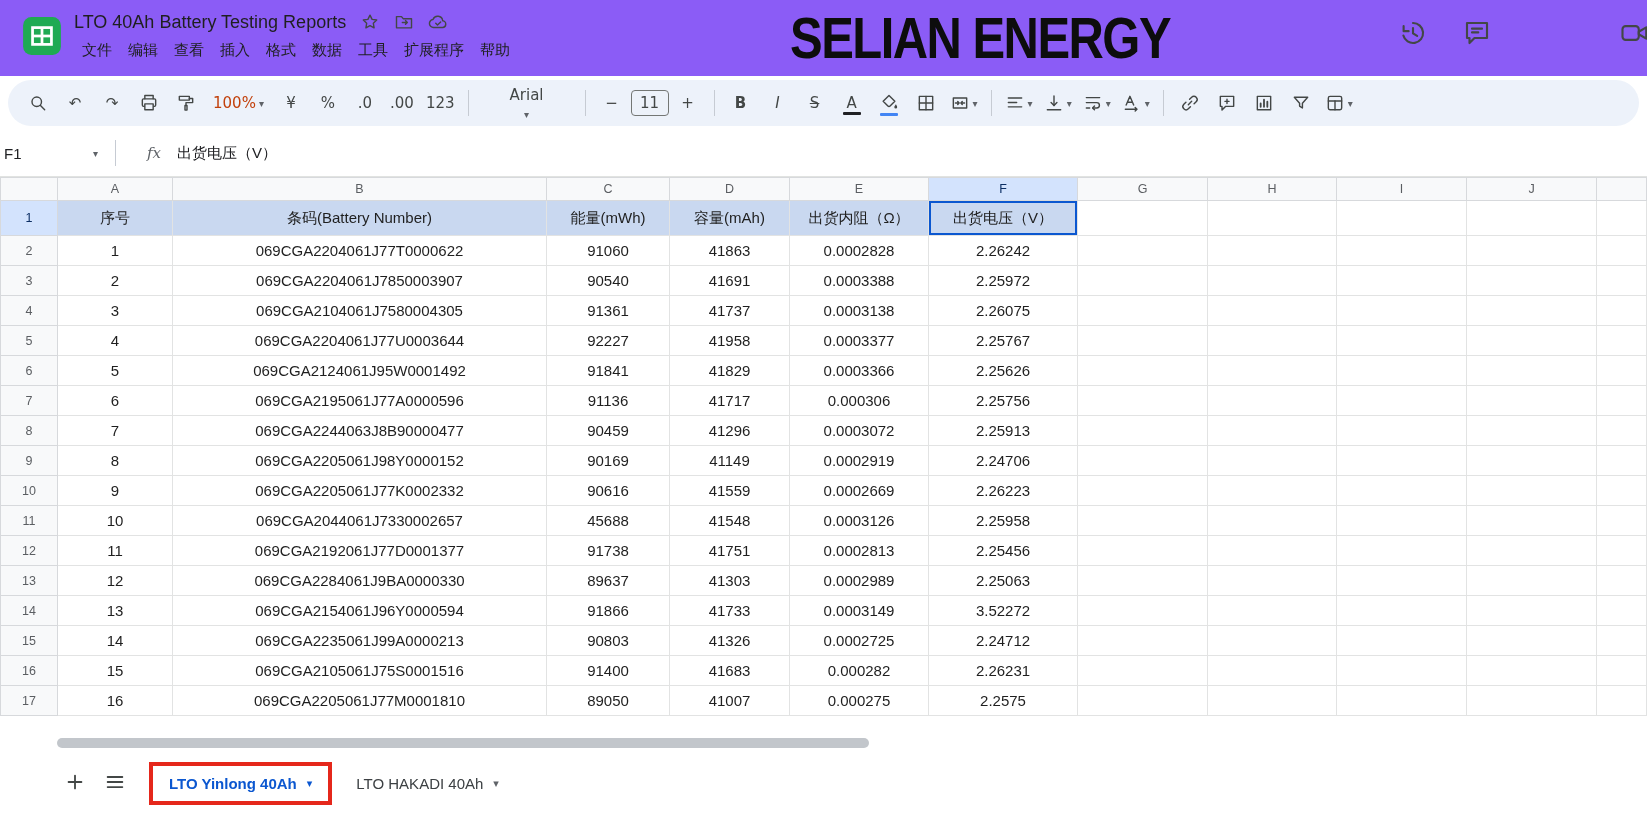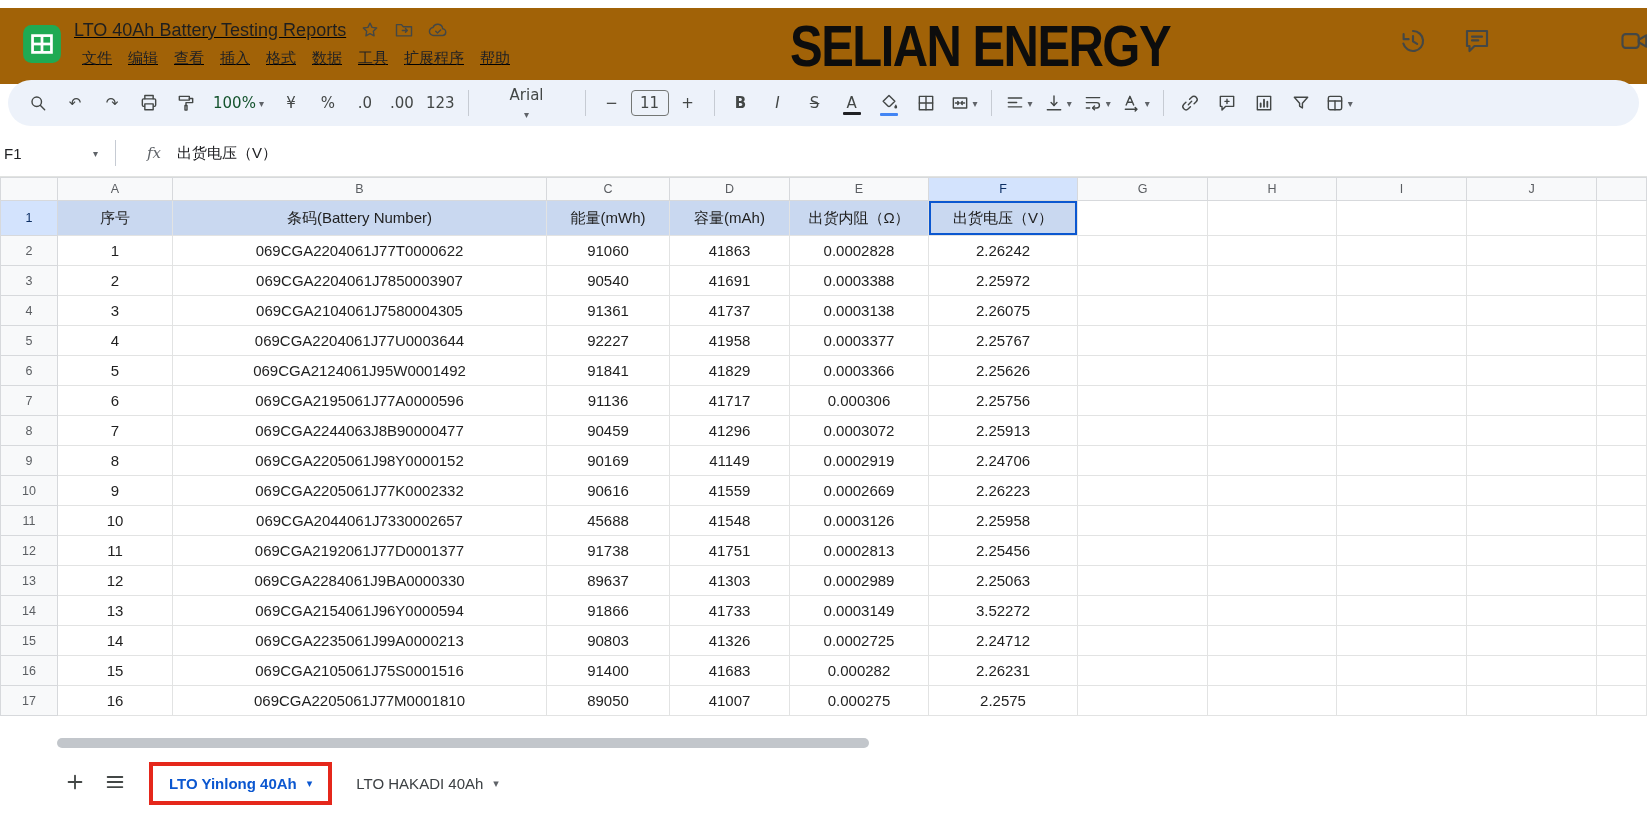--- a/index.html
+++ b/index.html
@@ -1,40 +1,40 @@
 <!DOCTYPE html>
 <html><head>
 <meta charset="utf-8">
 <style>
   * { margin:0; padding:0; box-sizing:border-box; }
   body { font-family:"Liberation Sans","DejaVu Sans",sans-serif; background:#fff; }
   .app { position:relative; width:1647px; height:835px; background:#fff; overflow:hidden; }
 
   
-  .topbar { position:absolute; top:8px; left:0; width:100%; height:76px; background:#a16207;text-decoration:underline; }
+  .topbar { position:absolute; top:0; left:0; width:100%; height:76px; background:#8b5cf6; }
   .topbar-left { display:flex; align-items:flex-start; padding:8px 0 0 20px; }
   .sheets-logo { width:44px; height:56px; display:flex; align-items:center; justify-content:center; cursor:pointer; }
   .title-block { margin-left:10px; }
   .title-row { display:flex; align-items:center; gap:14px; height:28px; }
   .doc-title { font-size:18px; color:#1f1f1f; white-space:nowrap; }
   .title-ic { width:20px; height:20px; display:inline-flex; }
   .menubar { display:flex; margin-top:2px; }
   .menu-item { font-size:15px; color:#202124; padding:3px 8px; border-radius:5px; cursor:pointer; }
   .brand { position:absolute; left:790px; top:6px; font-size:48px; font-weight:700; letter-spacing:-1.5px; color:#0d0d0d; transform:scale(1.02,1.18); transform-origin:top left; white-space:nowrap; }
   .top-ic { position:absolute; width:30px; height:30px; top:18px; }
   .top-ic svg { width:30px; height:30px; }
 
   
   .toolbar-wrap { position:absolute; top:76px; left:8px; right:8px; height:54px; padding-top:4px; }
   .toolbar { background:#edf2fa; border-radius:24px; height:46px; display:flex; align-items:center; padding:0 12px; gap:1px; overflow:hidden; }
   .tb-btn { min-width:36px; height:34px; border-radius:6px; display:flex; align-items:center; justify-content:center; gap:3px; padding:0 5px; color:#3c4043; cursor:pointer; }
   .tb-label { font-size:15px; font-family:"DejaVu Sans","Liberation Sans",sans-serif; color:#434746; }
   .caret { font-size:10px; color:#5f6368; font-family:"DejaVu Sans",sans-serif; }
   .tb-div { width:1px; height:26px; background:#c6cbd3; margin:0 7px; flex:none; }
-  .tb-btn.muted .tb-label { color:#14532d; }
+  .tb-btn.muted .tb-label { color:#c2410c; }
   .tb-btn.wide { padding:0 8px; }
   .tb-btn.font-name { width:100px; justify-content:space-between;flex-direction:column; }
   .tb-btn.boxed { border:1px solid #747775; border-radius:4px; min-width:38px; height:26px; background:#edf2fa; }
   .tb-btn.bold .tb-label { font-weight:700; }
   .tb-btn.italic .tb-label { font-style:italic; }
   .tb-btn.strike .tb-label { text-decoration:line-through; }
   .tb-btn.textcolor { position:relative; }
   .tb-btn.textcolor::after { content:""; position:absolute; left:9px; right:9px; bottom:5px; height:3.5px; background:#202124; border-radius:1px; }
   .tb-btn.fillcolor { position:relative; }
   .tb-btn.fillcolor::after { content:""; position:absolute; left:9px; right:9px; bottom:4px; height:3.5px; background:#4285f4; border-radius:1px; }

